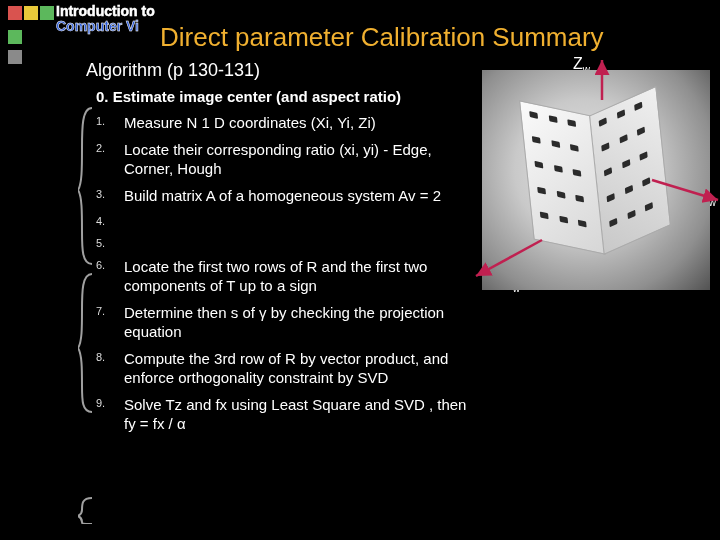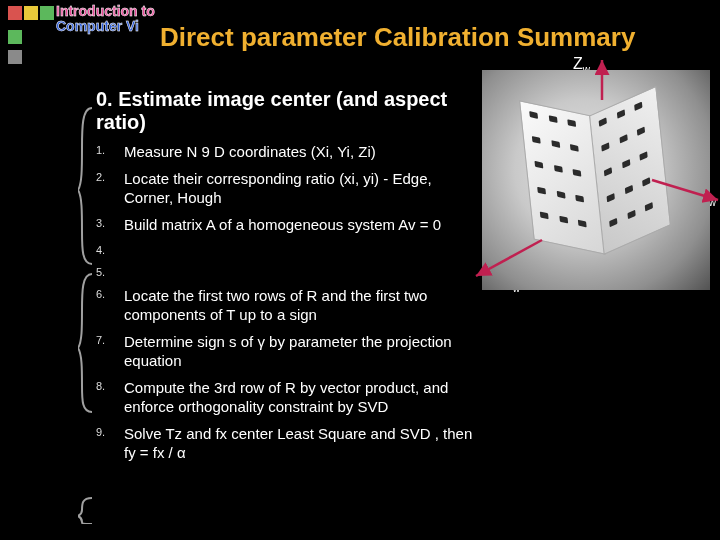--- a/index.html
+++ b/index.html
@@ -5,30 +5,30 @@
   * { box-sizing: border-box; margin: 0; padding: 0; }
   html, body { width: 720px; height: 540px; background: #000; font-family: Arial, Helvetica, sans-serif; overflow: hidden; }
   .slide { position: relative; width: 720px; height: 540px; background: #000; color: #fff; }
   .top-bar { position: absolute; top: 6px; left: 8px; display: flex; align-items: flex-start; }
   .sq { width: 14px; height: 14px; margin-right: 2px; }
   .sq.r { background: #d9534f; }
   .sq.y { background: #e8c93a; }
   .sq.g { background: #5cb85c; }
   .hdr-text { position: absolute; left: 56px; top: 4px; font-weight: bold; color: #000; -webkit-text-stroke: 0.5px #fff; font-size: 14px; }
   .hdr-text span { display: block; line-height: 15px; }
-  .hdr-text .black { color: #ec4899; }
+  .hdr-text .black { color: #ffffff; }
   .hdr-text .blue { color: #2a5bd9; }
   .left-accent { position: absolute; left: 8px; top: 30px; }
   .la-sq { width: 14px; height: 14px; margin-bottom: 6px; }
   .la-sq.g { background: #5cb85c; }
   .la-sq.gray { background: #8a8a8a; }
-  .title { position: absolute; top: 22px; left: 160px; color: #f0b030; font-weight: bold; font-size: 26px; white-space: nowrap; text-align: right; }
+  .title { position: absolute; top: 22px; left: 160px; color: #f0b030; font-weight: normal; font-size: 26px; white-space: nowrap; text-align: right; }
   .subtitle { position: absolute; top: 60px; left: 86px; color: #fff; font-size: 18px; }
   .content { position: absolute; top: 88px; left: 96px; width: 380px; }
-  .step0 { font-size: 20px; font-weight: bold; color: #fff; margin-bottom: 8px; }
+  .step0 { font-size: 15px; font-weight: bold; color: #fff; margin-bottom: 8px; }
   ol.steps { list-style: none; counter-reset: none; padding-left: 0; }
   ol.steps li { display: flex; margin-bottom: 8px; }
   ol.steps li .num { width: 28px; flex: 0 0 28px; font-size: 11px; color: #ddd; padding-top: 2px; }
   ol.steps li .txt { font-size: 15px; color: #fff; line-height: 19px; }
   .braces { position: absolute; left: 78px; top: 94px; width: 16px; }
   .calib-fig { position: absolute; right: 10px; top: 70px; width: 228px; height: 220px; }
   .grayblock { position: absolute; left: 0; top: 0; width: 228px; height: 220px; background: radial-gradient(circle at 45% 45%, #e6e6e6 0%, #c9c9c9 40%, #8f8f8f 75%, #525252 100%); }
   .cube { position: absolute; left: 46px; top: 34px; width: 136px; height: 156px; transform: rotate(-6deg); }
   .face-left, .face-right { position: absolute; top: 0; width: 70px; height: 140px; background: #f4f4f4; }
   .face-left { left: 0; transform: skewY(18deg); background: linear-gradient(135deg,#fbfbfb,#d6d6d6); border: 1px solid #aaa; }
@@ -56,65 +56,66 @@
     <span class="black">Introduction to</span>
     <span class="blue">Computer Vi</span>
   </div>
 
   <div class="left-accent">
     <div class="la-sq g"></div>
     <div class="la-sq gray"></div>
   </div>
 
   <div class="title">Direct parameter Calibration Summary</div>
+  <div class="subtitle">Algorithm (p 130-131)</div>
 
   <div class="braces">
     <svg width="18" height="430" viewBox="0 0 18 430">
       <path d="M14 14 C4 14 4 34 4 54 C4 74 4 90 0 96 C4 102 4 118 4 138 C4 154 4 170 14 170" stroke="#a0a0a0" stroke-width="2" fill="none"></path>
       <path d="M14 180 C4 180 4 198 4 216 C4 234 4 248 0 254 C4 260 4 275 4 292 C4 306 4 318 14 318" stroke="#a0a0a0" stroke-width="2" fill="none"></path>
       <path d="M14 404 C4 404 4 410 4 416 C4 418 4 420 0 422 C4 424 4 426 4 428 C4 430 4 430 14 430" stroke="#a0a0a0" stroke-width="2" fill="none"></path>
     </svg>
   </div>
 
   <div class="content">
     <div class="step0">0.   Estimate image center (and aspect ratio)</div>
     <ol class="steps">
       <li>
           <span class="num">1.</span>
-          <span class="txt">Measure N 9 D coordinates (Xi, Yi, Zi)</span>
+          <span class="txt">Measure N 1 D coordinates (Xi, Yi, Zi)</span>
         </li>
       <li>
           <span class="num">2.</span>
           <span class="txt">Locate their corresponding ratio (xi, yi) - Edge, Corner, Hough</span>
         </li>
       <li>
           <span class="num">3.</span>
-          <span class="txt">Build matrix A  of a homogeneous system Av = 0</span>
+          <span class="txt">Build matrix A  of a homogeneous system Av = 2</span>
         </li>
       <li>
           <span class="num">4.</span>
         </li>
       <li>
           <span class="num">5.</span>
         </li>
       <li>
           <span class="num">6.</span>
           <span class="txt">Locate the first two rows of R and the first two components of T up to a sign</span>
         </li>
       <li>
           <span class="num">7.</span>
-          <span class="txt">Determine sign s of γ by parameter the projection equation</span>
+          <span class="txt">Determine then s of γ by checking the projection equation</span>
         </li>
       <li>
           <span class="num">8.</span>
           <span class="txt">Compute the 3rd row of R by vector product, and enforce orthogonality constraint by SVD</span>
         </li>
       <li>
           <span class="num">9.</span>
-          <span class="txt">Solve Tz and fx center Least Square and SVD , then fy = fx / α</span>
+          <span class="txt">Solve Tz and fx using Least Square and SVD , then fy = fx / α</span>
         </li>
     </ol>
   </div>
 
   <div class="lbl zw"><span>Z</span><sub>w</sub></div>
   <div class="lbl xw"><span>X</span><sub>w</sub></div>
   <div class="lbl yw"><span>Y</span><sub>w</sub></div>
 
   <div class="calib-fig">
     <div class="grayblock"></div>

